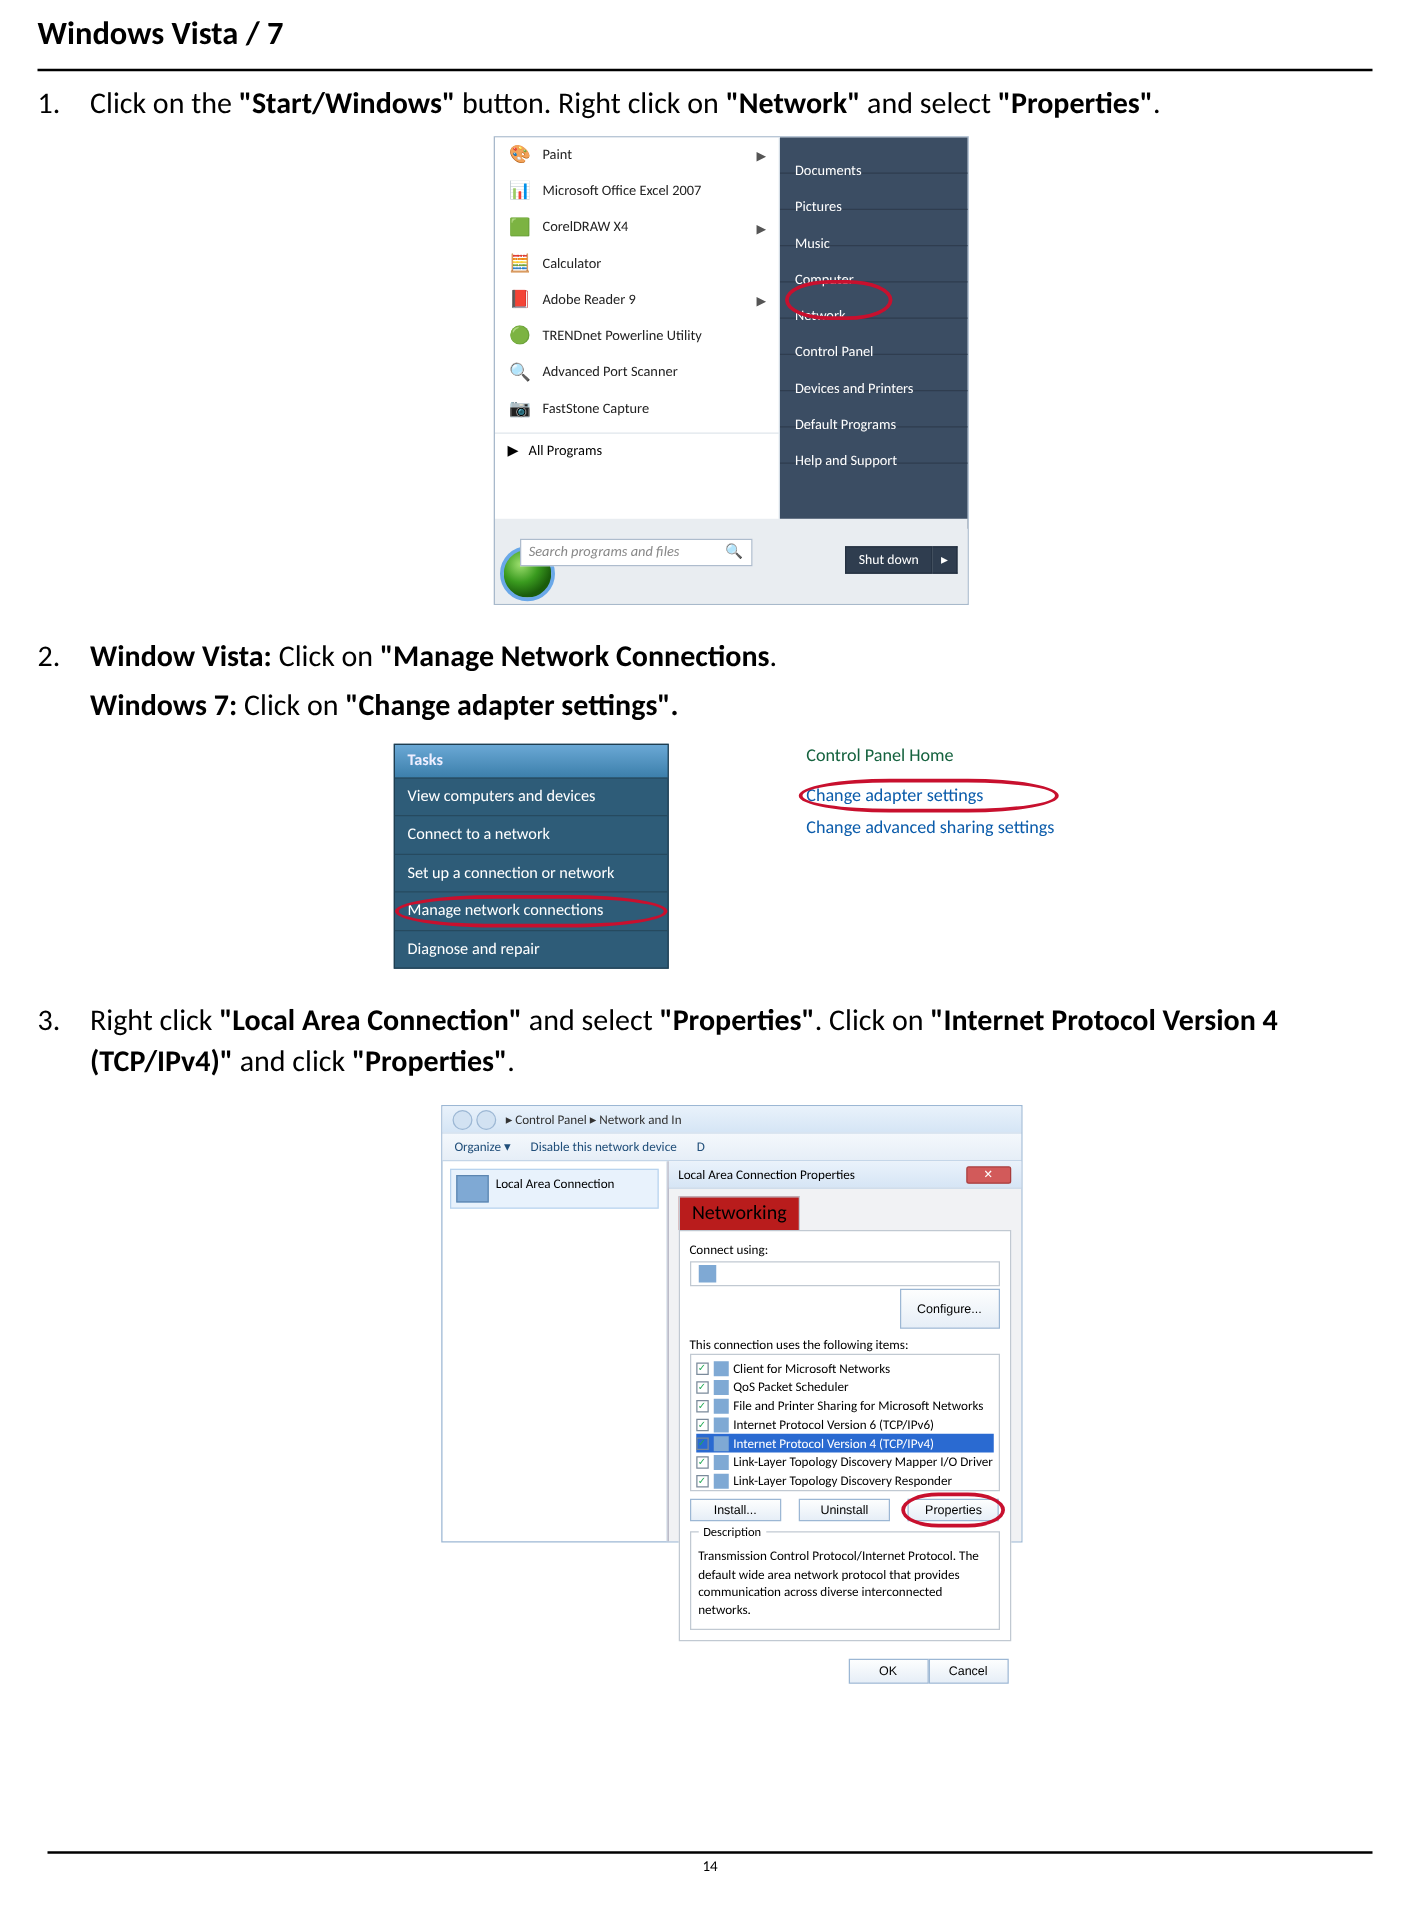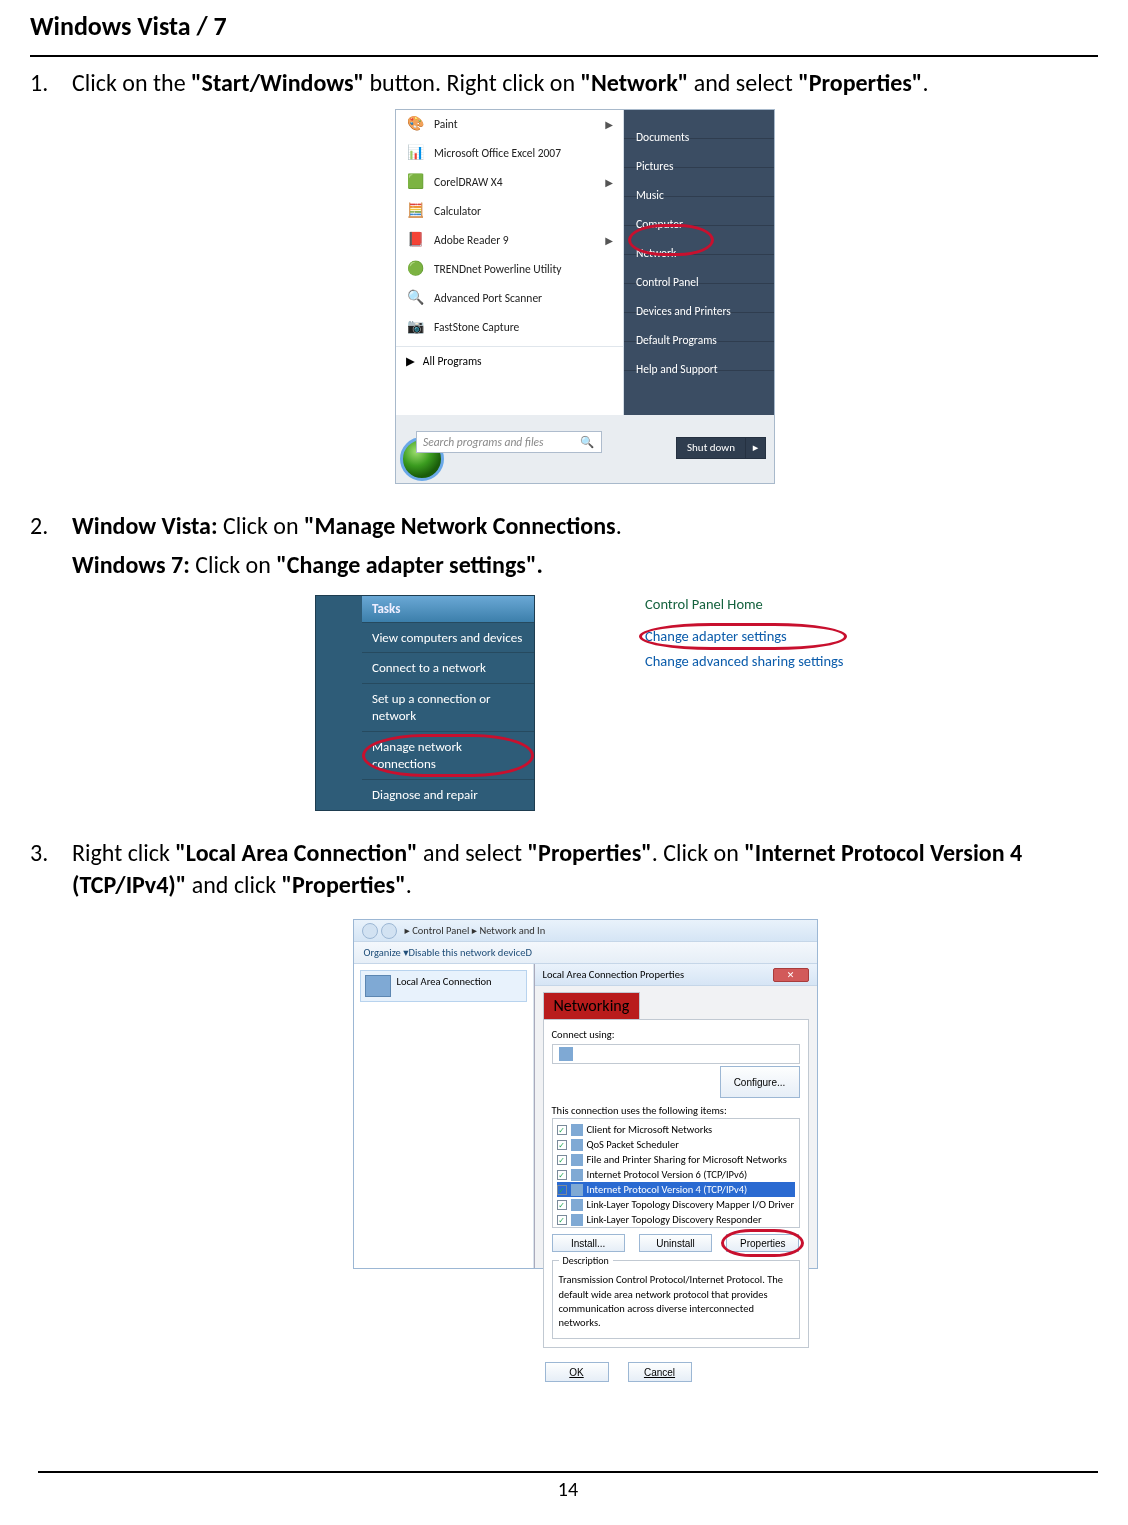--- a/index.html
+++ b/index.html
@@ -63,21 +63,21 @@
   .sm-search .mag{ margin-left:auto; color:#3a7bd5; font-style:normal;}
   .win-orb{ position:absolute; left:4px; bottom:2px; width:44px; height:44px; border-radius:50%; background:radial-gradient(circle at 35% 30%, #9edf6f, #3a9b1f 40%, #1a5c0b 70%); border:3px solid #6aa8e8;}
   .shutdown{ position:absolute; right:8px; bottom:24px; height:22px; display:flex; font-size:11px;}
   .shutdown .btn{ background:#2f3d4f; color:#fff; display:flex; align-items:center; padding:0 10px; border:1px solid #253141;}
   .shutdown .arrow{ background:#2f3d4f; color:#fff; width:20px; display:flex; align-items:center; justify-content:center; border:1px solid #253141; border-left:none;}
   .ss1-search-row{ position:absolute; left:10px; right:162px; bottom:30px;}
 
   
   .ss2wrap{ display:flex; justify-content:center; gap:110px; margin:14px auto 0 auto;}
   .ss2a{
-    width:220px; background:#2e5c78; color:#fff; font-size:13px; border:1px solid #1e3d50;padding-left:46px;
+    width:220px; background:#2e5c78; color:#fff; font-size:13px; border:1px solid #1e3d50;
   }
   .ss2a .hdr{ background:linear-gradient(#6aa8d5,#3c7fab); font-weight:bold; padding:4px 10px; color:#eef;}
   .ss2a .row{ padding:6px 10px; border-top:1px solid #264a5f; position:relative;}
   .ss2a .row.hl::after{
     content:""; position:absolute; left:0; right:0; top:2px; bottom:2px;
     border:3px solid #c8102e; border-radius:50%/70%; pointer-events:none;
   }
   
   .ss2b{ width:210px; font-size:14.5px; color:#0b5cab;}
   .ss2b .title{ color:#14623e; margin-bottom:12px;}
@@ -88,21 +88,21 @@
   }
 
   
   .ss3{
     width:465px; height:350px; margin:18px auto 0 auto;
     border:1px solid #9cb7d4; position:relative; font-size:10.5px; background:#fff;
   }
   .ss3-top{ height:22px; background:linear-gradient(#e9f2fb,#d5e5f5); border-bottom:1px solid #c5d6e8; display:flex; align-items:center; gap:8px; padding:0 8px; color:#333;}
   .ss3-nav{ display:flex; gap:3px;}
   .ss3-nav .circ{ width:16px;height:16px;border-radius:50%;background:#d2e2f2;border:1px solid #9cb7d4;}
-  .ss3-toolbar{ height:22px; background:linear-gradient(#f4f8fc,#e6eef7); border-bottom:1px solid #c5d6e8; display:flex; align-items:center; padding:0 10px; color:#214f7a;}
+  .ss3-toolbar{ height:22px; background:linear-gradient(#f4f8fc,#e6eef7); border-bottom:1px solid #c5d6e8; display:flex; align-items:center; gap:16px; padding:0 10px; color:#214f7a;}
   .ss3-body{ position:absolute; top:44px; left:0; right:0; bottom:0; display:flex;}
   .ss3-explorer{ width:180px; border-right:1px solid #d9e3ed; padding:6px;}
   .lac-item{ display:flex; gap:6px; align-items:flex-start; padding:4px; border:1px solid #b8d3ee; background:#e8f2fc;}
   .lac-ico{ width:26px;height:22px;background:#7fa9d4;border:1px solid #5c86b1;}
   .ss3-dialog{
     flex:1; background:#f1f2f4; border-left:1px solid #aab;}
   .dlg-title{ height:22px; background:linear-gradient(#eaf2fb,#d6e5f5); display:flex; align-items:center; padding:0 8px; border-bottom:1px solid #c5d6e8;gap:28px;}
   .dlg-close{ margin-left:auto; width:36px; height:14px; background:#d25a5a; border:1px solid #a83c3c; color:#fff; font-size:9px; text-align:center; line-height:12px; border-radius:2px;}
   .dlg-tab{ display:inline-block; margin:6px 0 0 8px; padding:2px 10px; background:#b91c1c; border:1px solid #c1c9d2; border-bottom:none; font-size:16px;}
   .dlg-inner{ margin:0 8px 8px 8px; background:#fff; border:1px solid #c1c9d2; padding:8px;}
@@ -115,26 +115,26 @@
   .it-row .ic{ width:12px;height:12px;background:#7fa9d4;}
   .it-row.sel{ background:#2a6ad1; color:#fff;}
   .bbar{ display:flex; gap:14px; margin-top:6px;}
   .bbar button{ flex:1; height:18px; border:1px solid #9cb7d4; background:linear-gradient(#fdfefe,#e6eef7); font-size:10px; position:relative;}
   .bbar button.hl::after{
     content:""; position:absolute; left:-6px; right:-6px; top:-6px; bottom:-6px;
     border:3px solid #c8102e; border-radius:50%/70%; pointer-events:none;
   }
   .desc-box{ border:1px solid #c1c9d2; margin-top:8px; padding:4px 6px 8px 6px;}
   .desc-box .lbl{ position:relative; top:-11px; background:#fff; padding:0 4px; font-size:10px;}
-  .okbar{ display:flex; gap:19px; padding:6px 10px;text-decoration:underline;}
+  .okbar{ display:flex; justify-content:flex-end; gap:0; padding:6px 10px;}
   .okbar button{ width:64px; height:20px; border:1px solid #9cb7d4; background:linear-gradient(#fdfefe,#e6eef7); font-size:10px;}
 
   .page-footer{
     position:absolute; left:38px; right:30px; bottom:24px;
-    border-top:2px solid #000; text-align:center; padding-top:4px; font-size:20px;
+    border-top:2px solid #000; text-align:center; padding-top:4px; font-size:12px;
   }
 </style>
 </head>
 <body>
 
 <div class="heading">Windows Vista / 7</div>
 
 <ol class="steps">
 
   <li>

